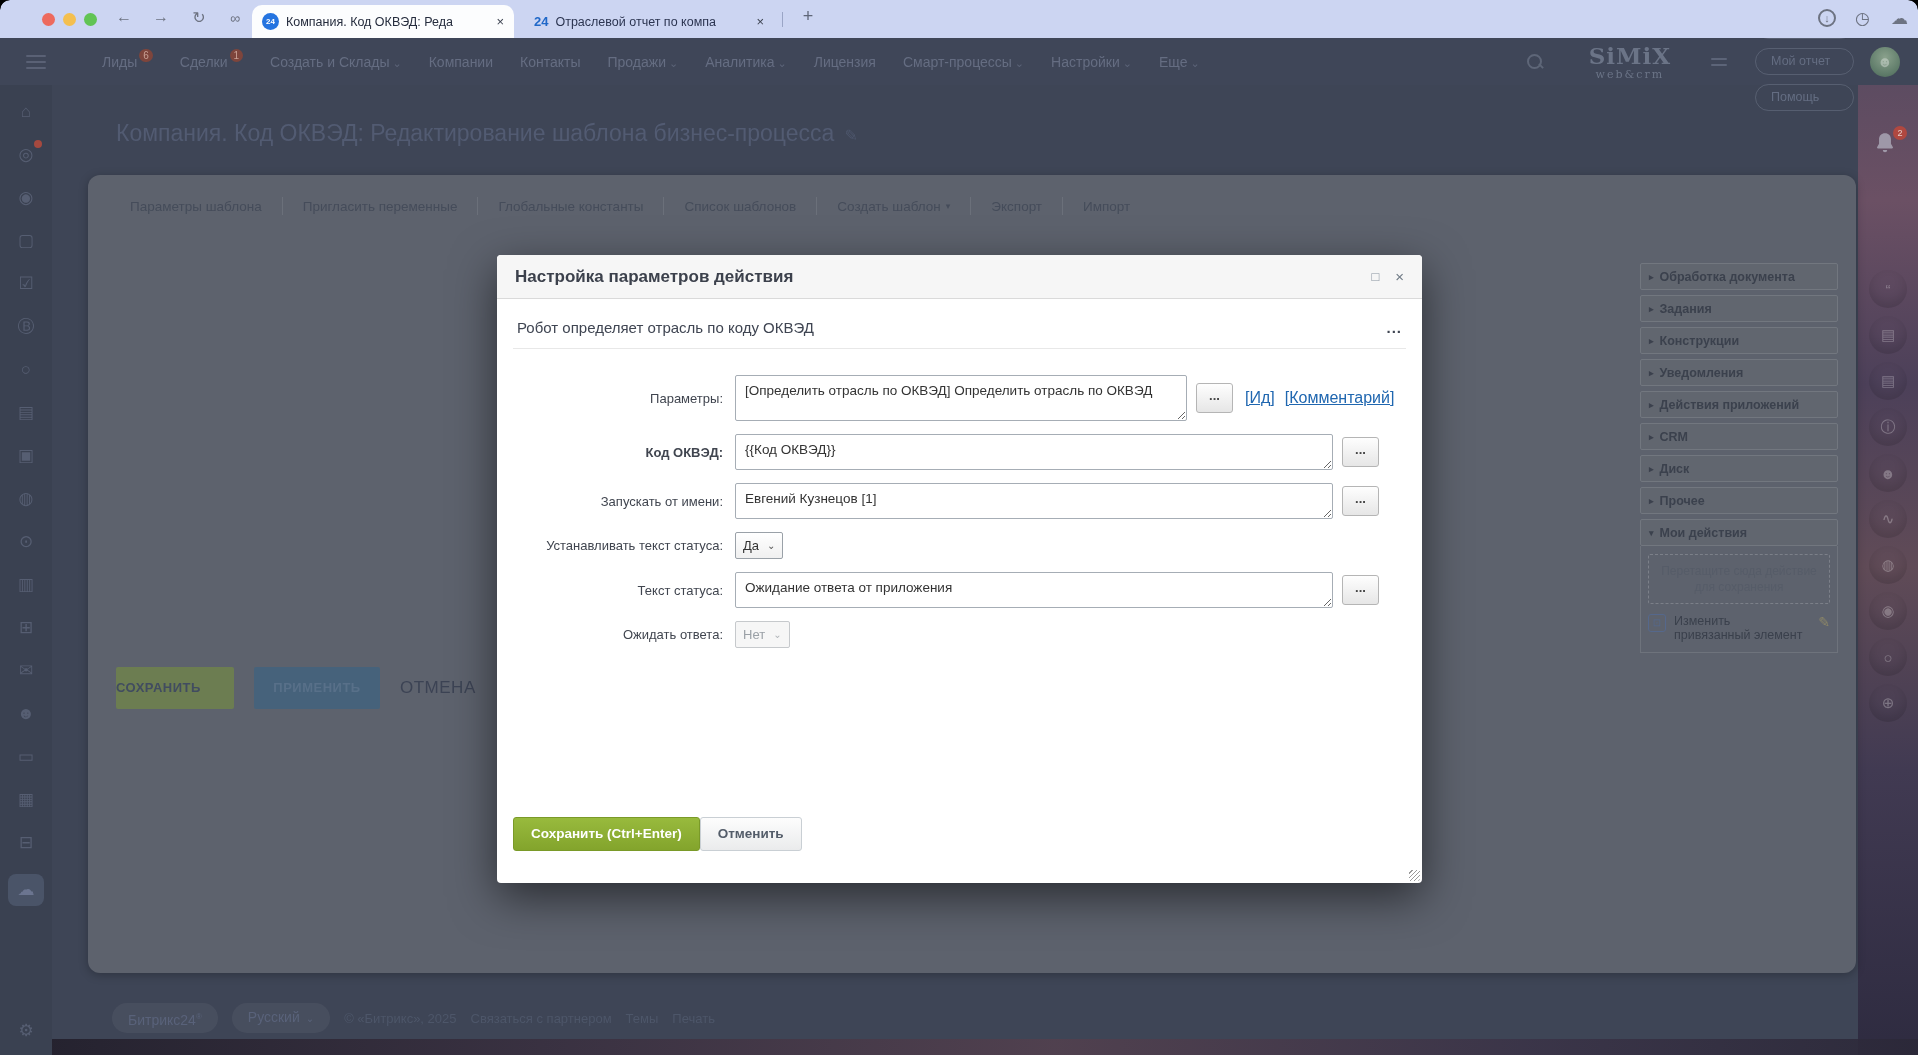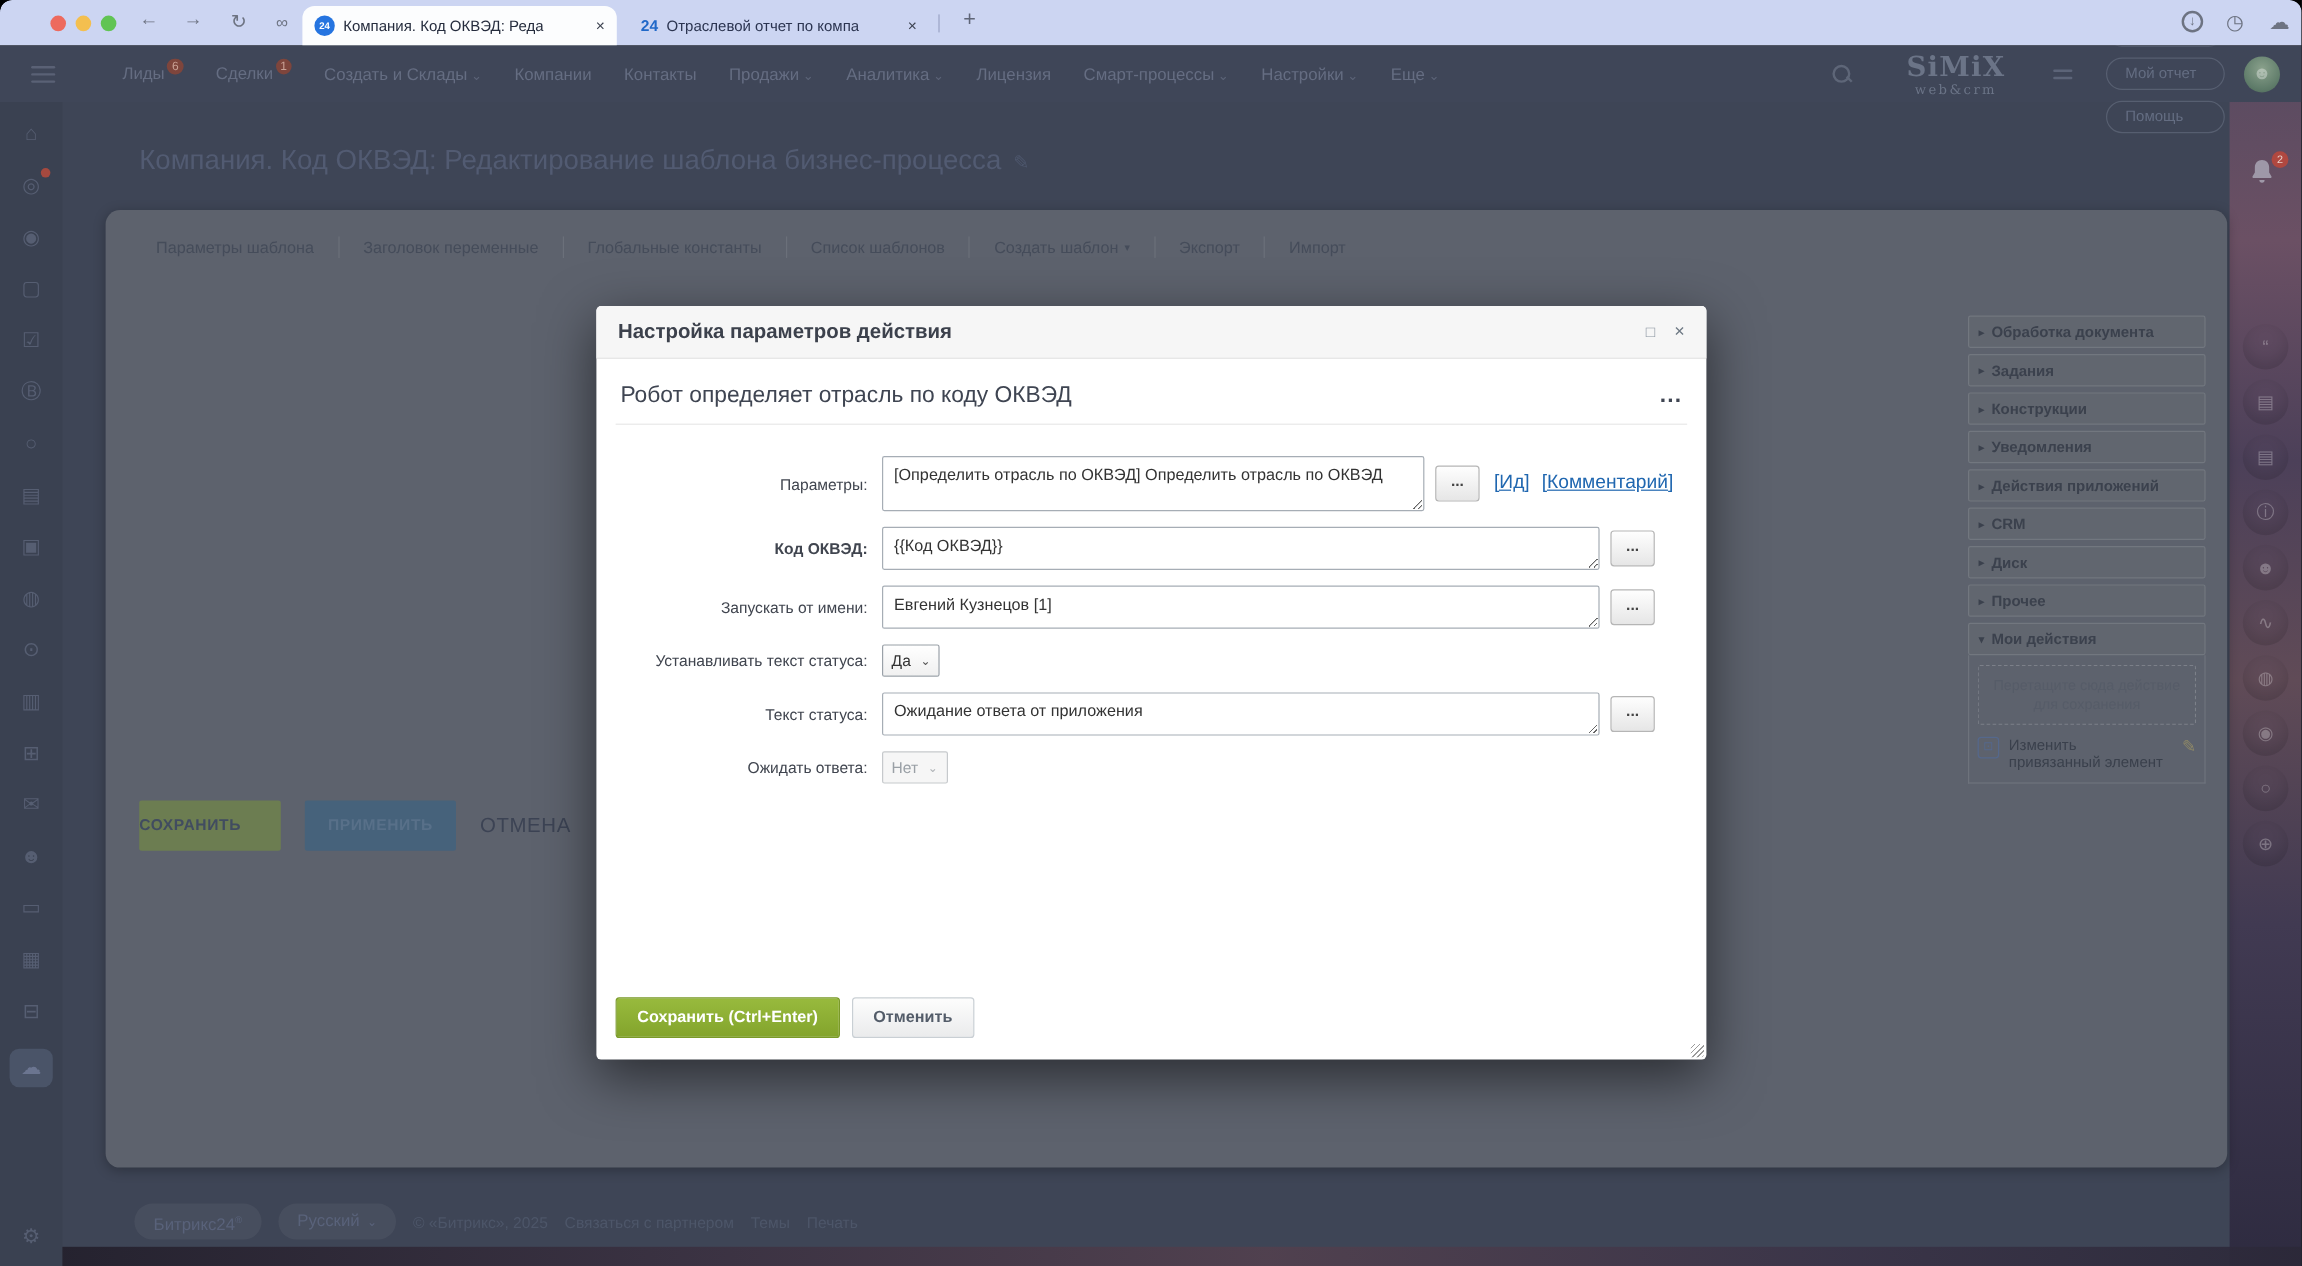--- a/index.html
+++ b/index.html
@@ -100,37 +100,37 @@
   .fpill sup { font-size:8px; }
   .fpill .caret { font-size:10px; margin-left:6px; }
   .flink { white-space:nowrap; }
 
   
   .modal { position:absolute; left:497px; top:217px; width:925px; height:628px; background:#fff; border-radius:4px; box-shadow:0 14px 45px rgba(0,0,0,.55); }
   .m-header { height:44px; background:#f6f6f6; border-bottom:1px solid #dadada; border-radius:4px 4px 0 0; display:flex; align-items:center; padding:0 18px; }
   .m-title { font-size:17px; font-weight:600; color:#3c414c; }
   .m-controls { margin-left:auto; display:flex; gap:16px; align-items:center; }
   .m-max { font-size:13px; color:#8a94a0; } .m-close { font-size:15px; color:#6f7a85; }
-  .robot-row { margin:10px 16px 10px; padding:10px 4px 12px; border-bottom:1px solid #e8e8e8; display:flex; align-items:center; font-size:19px; color:#3f4552; }
+  .robot-row { margin:10px 16px 10px; padding:10px 4px 12px; border-bottom:1px solid #e8e8e8; display:flex; align-items:center; font-size:15px; color:#3f4552; }
   .robot-row .dots { margin-left:auto; font-weight:bold; color:#3f4552; letter-spacing:1px; }
   .m-form { margin-top:26px; }
   .form-row { display:flex; align-items:center; margin-bottom:13px; }
   .f-label { width:238px; flex:none; text-align:right; padding-right:12px; font-size:13px; color:#40454f; }
   .f-label.bold { font-weight:bold; }
   textarea.f-input { border:1px solid #a6adb5; border-radius:2px; padding:7px 9px; font-size:13.5px; font-family:"Liberation Sans",sans-serif; color:#333; resize:both; background:#fff; }
   .ta-title { width:452px; height:46px; }
   .ta-wide { width:598px; height:36px; }
   .dots-btn { margin-left:9px; width:37px; height:30px; border:1px solid #b5b5b5; border-radius:3px; background:linear-gradient(180deg,#fefefe,#e6e6e6); text-align:center; line-height:24px; font-weight:bold; color:#444; font-size:13px; flex:none; }
   .f-links { margin-left:12px; display:flex; gap:10px; font-size:16px; }
   .f-links span { color:#2067b0; text-decoration:underline; white-space:nowrap; }
   .selectbox { height:27px; border:1px solid #9aa1a8; border-radius:2px; background:linear-gradient(180deg,#fff,#f0f0f0); display:inline-flex; align-items:center; padding:0 7px; font-size:13px; color:#333; gap:8px; }
   .selectbox .caret { font-size:10px; color:#555; }
   .selectbox.disabled { border-color:#c6c9cc; color:#9aa0a6; background:#f6f6f6; }
   .selectbox.disabled .caret { color:#b0b4b8; }
-  .m-footer { position:absolute; left:16px; bottom:18px; display:flex; gap:10px; }
+  .m-footer { position:absolute; left:16px; bottom:32px; display:flex; }
   .btn-green { height:34px; padding:0 17px; background:linear-gradient(180deg,#98ba3d,#83a42c); border:1px solid #7a9a28; border-radius:3px; color:#fff; font-weight:bold; font-size:13.5px; line-height:32px; }
   .btn-gray { height:34px; padding:0 17px; background:linear-gradient(180deg,#fdfdfd,#eaebec); border:1px solid #c9cfd4; border-radius:3px; color:#535c69; font-weight:bold; font-size:13.5px; line-height:32px; }
   .resize-grip { position:absolute; right:2px; bottom:2px; width:11px; height:11px;
     background:repeating-linear-gradient(135deg, transparent 0 2px, #9a9a9a 2px 3px); border-radius:0 0 3px 0; }
 </style>
 </head>
 <body>
 
 <div id="window">
 
@@ -305,21 +305,21 @@
     <div class="page-title">
       <span>Компания. Код ОКВЭД: Редактирование шаблона бизнес-процесса</span><span class="pencil">✎</span>
     </div>
 
     <div class="card">
       <div class="card-tabs">
         <div class="ctab">
             <span>Параметры шаблона</span>
           </div>
           <div class="ctab">
-            <span>Заголовок переменные</span>
+            <span>Пригласить переменные</span>
           </div>
           <div class="ctab">
             <span>Глобальные константы</span>
           </div>
           <div class="ctab">
             <span>Список шаблонов</span>
           </div>
           <div class="ctab">
             <span>Создать шаблон</span>
             <span class="caret">▾</span>

